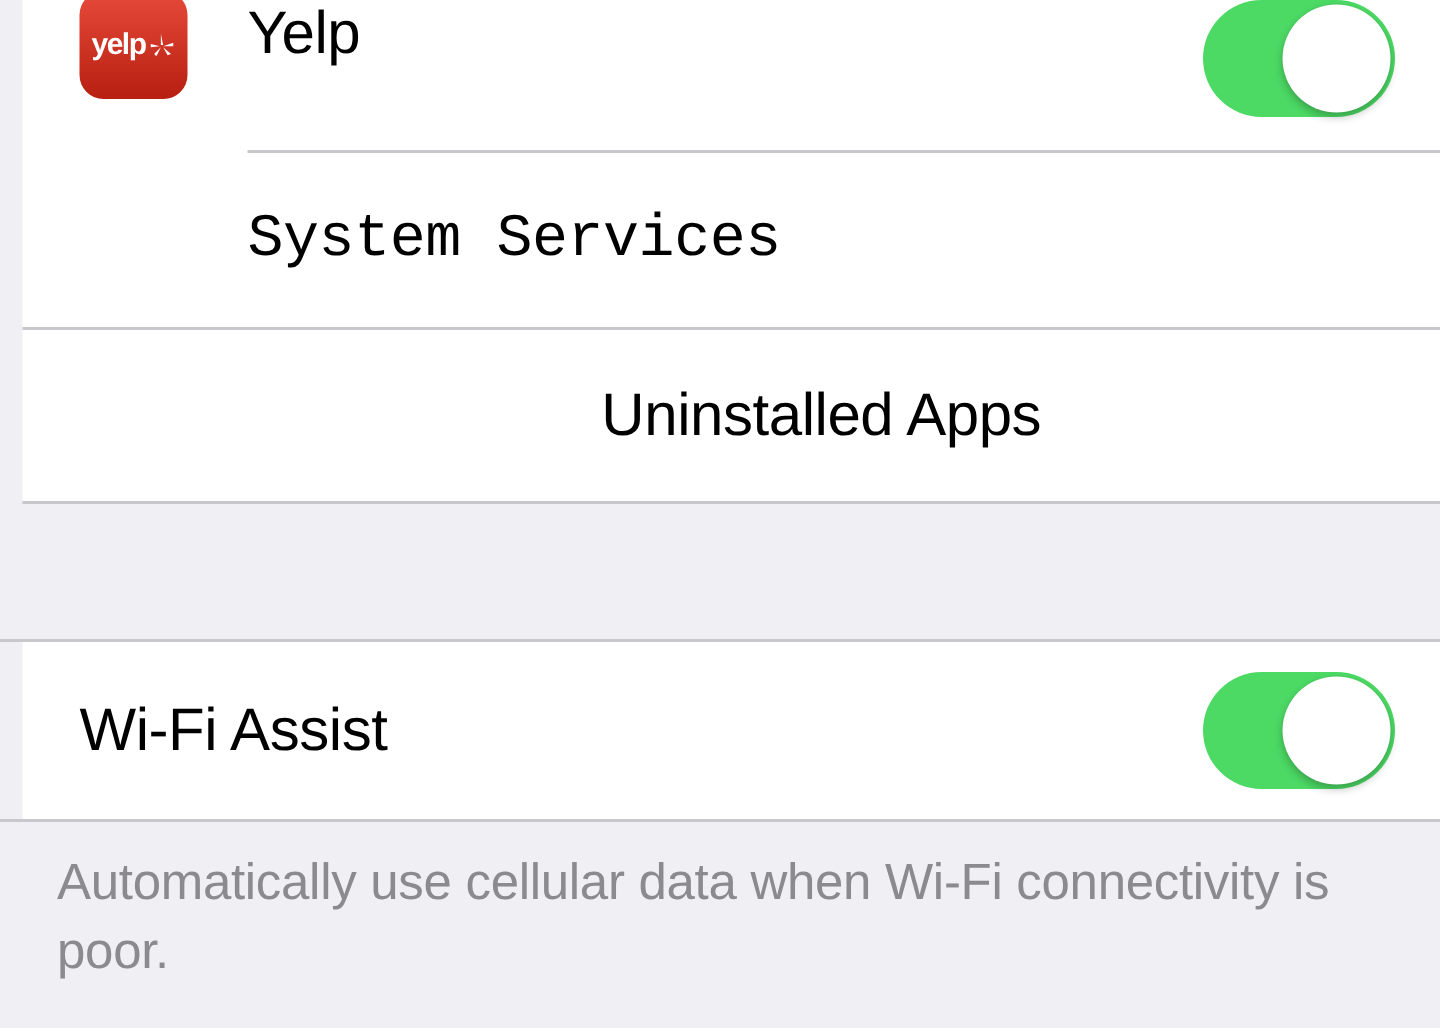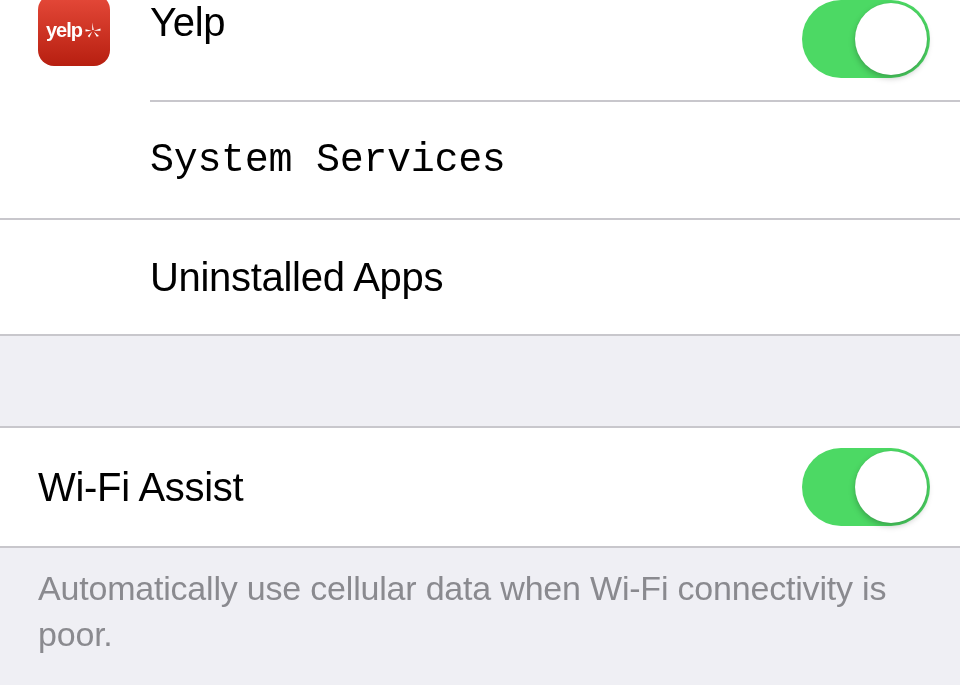--- a/index.html
+++ b/index.html
@@ -5,20 +5,21 @@
   * { box-sizing: border-box; margin: 0; padding: 0; }
   html, body {
     width: 960px;
     height: 685px;
     font-family: -apple-system, "Helvetica Neue", Helvetica, Arial, sans-serif;
     background: #efeff4;
     overflow: hidden;
   }
   .section-white {
     background: #ffffff;
+    margin-left: 15px;
   }
   .row {
     display: flex;
     align-items: center;
     min-height: 114px;
     padding-right: 30px;
     position: relative;
   }
   .row-indented {
     padding-left: 150px;
@@ -98,21 +99,21 @@
     color: #8a8a8f;
     line-height: 1.35;
     background: #efeff4;
     letter-spacing: -0.2px;
   }
   
   .row.yelp { min-height: 84px; padding-top:0; padding-bottom:22px; align-items:flex-start;}
   .row.yelp .label { padding-top: 0px; }
   .row.yelp .app-icon { top: 30%; }
   .row.sys { min-height: 116px; font-family: Liberation Mono, monospace; }
-  .row.uninst { min-height: 114px; }
+  .row.uninst { min-height: 114px; text-align: center; }
   .row.wifi { min-height: 118px; gap: 44px; }
 </style>
 </head>
 <body>
 
 <div class="section-white">
 
   <div class="row row-indented yelp">
     <div class="app-icon">
       <div class="yelp-logo">

